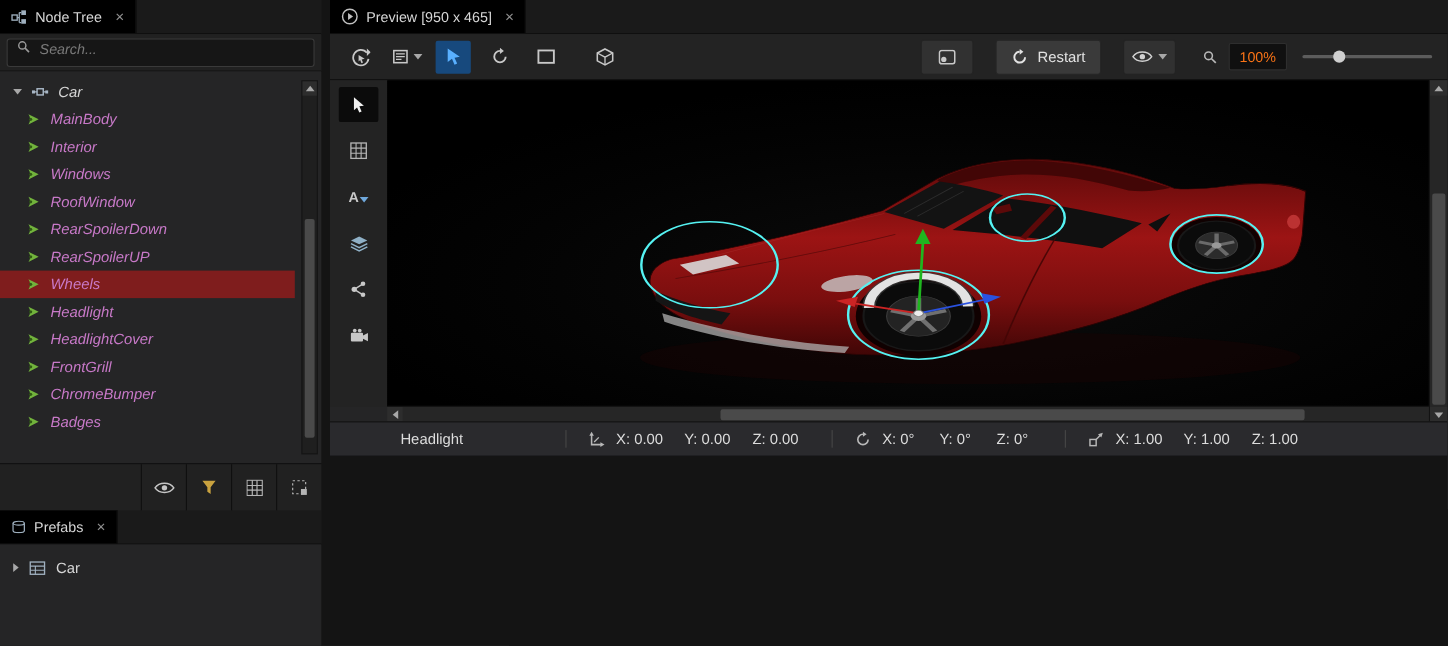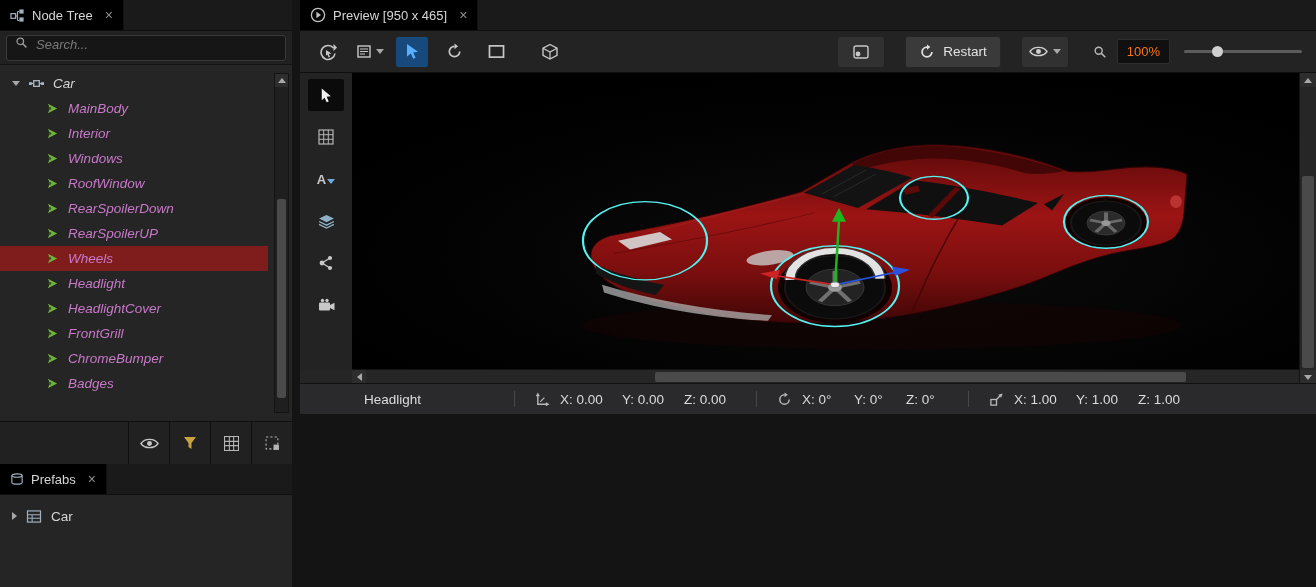--- a/index.html
+++ b/index.html
@@ -21,21 +21,21 @@
   .left-col{position:absolute;left:0;top:0;width:292px;height:587px;background:#252526}
   .search-row{height:34px;background:#212121;display:flex;align-items:center;padding:0 6px;
               border-bottom:1px solid #131313;box-sizing:border-box}
   .search-box{flex:1;height:24px;background:#161616;border:1px solid #3a3a3a;border-radius:3px;
               display:flex;align-items:flex-start;gap:6px;padding:0 8px}
   .search-box input{flex:1;background:transparent;border:0;outline:0;color:#ccc;font-size:13px;font-style:italic;min-width:0}
   .search-box input::placeholder{color:#7a7a7a;font-style:italic}
   .tree{position:relative;height:356px;background:#252526;padding-top:6px;box-sizing:border-box;overflow:hidden}
   .tree-row{height:25px;display:flex;align-items:center;gap:9px;padding-left:12px;width:268px;
             box-sizing:border-box;font-size:13.5px;font-style:italic}
-  .tree-row.child{padding-left:46px}
+  .tree-row.child{padding-left:24px}
   .tree-row.selected{background:#7f1d1d}
   .tree-label{color:#c879c8;white-space:nowrap}
   .tree-row.root .tree-label{color:#d6d6d6}
   .tree-scroll{position:absolute;right:3px;top:8px;width:13px;height:338px;background:#1f1f1f;border:1px solid #141414}
   .tree-scroll .scroll-btn{position:absolute;left:0;width:100%;height:13px;display:flex;align-items:center;
                            justify-content:center;background:#2d2d2d}
   .tree-toolbar{height:42px;background:#212121;border-top:1px solid #0f0f0f;display:flex;
                 justify-content:flex-end;align-items:stretch}
   .tt-btn{width:40px;display:flex;align-items:center;justify-content:center;border-left:1px solid #0f0f0f}
   .prefabs-content{background:#252526;height:89px;padding-top:8px}

